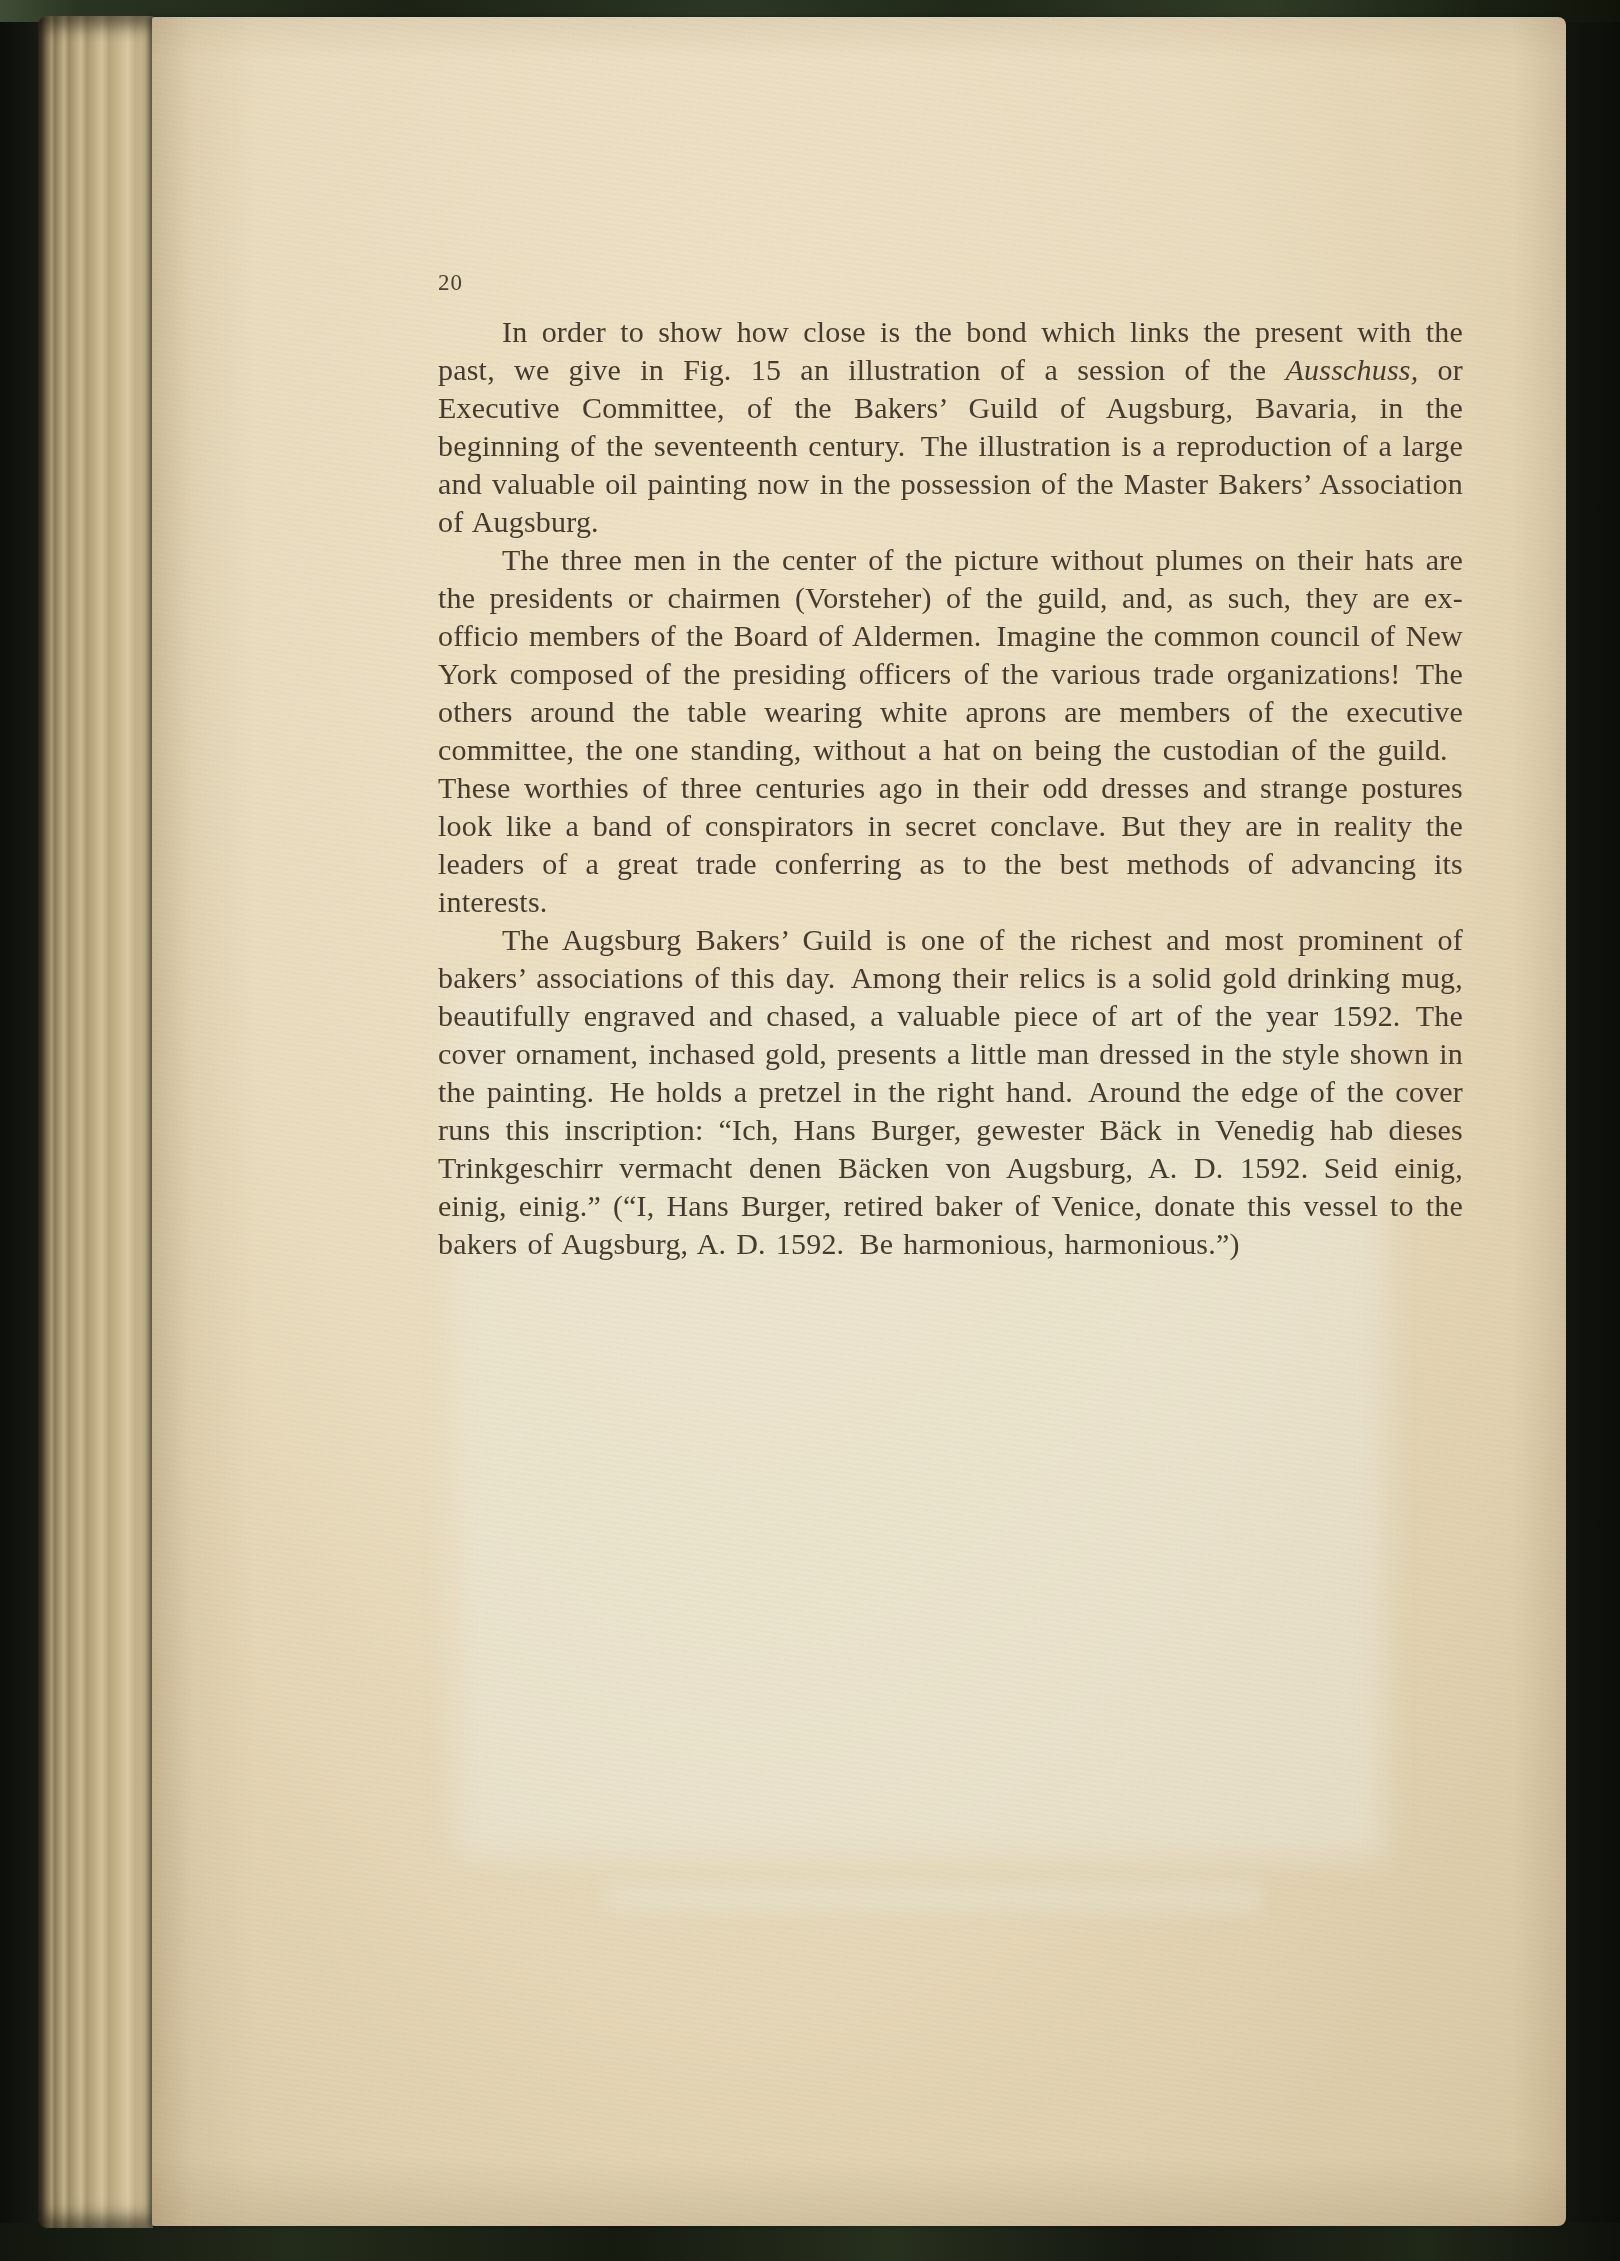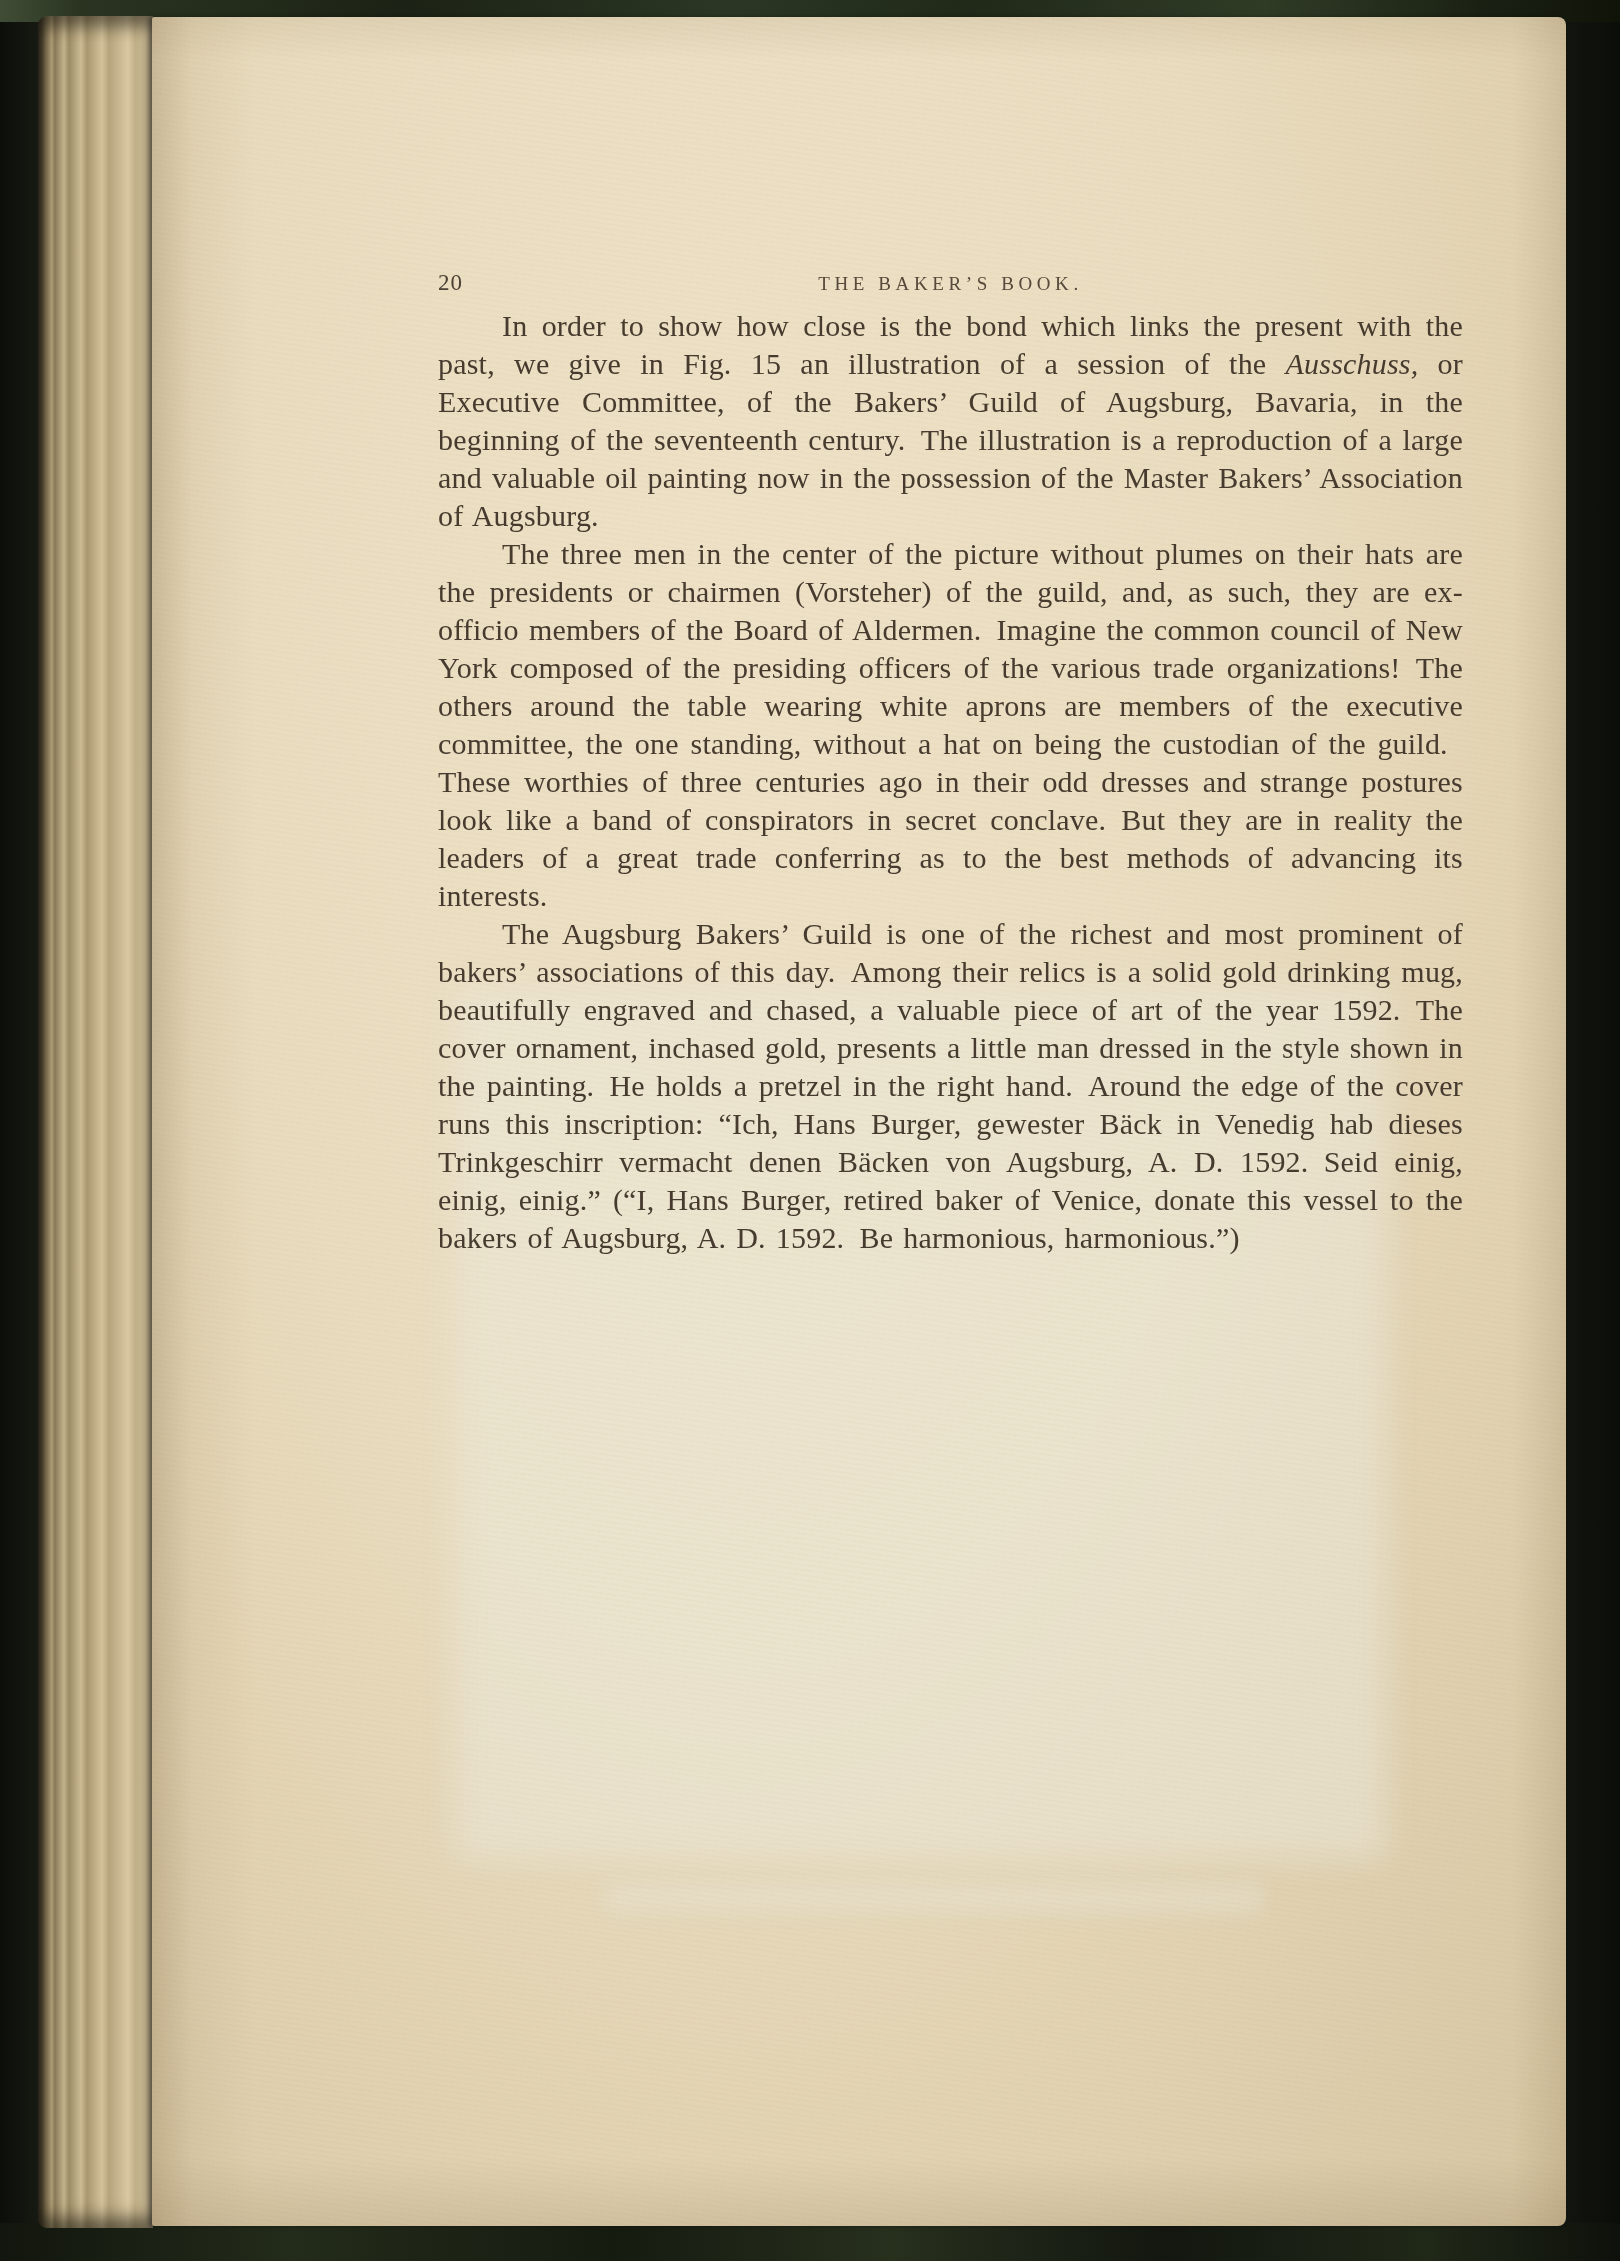--- a/index.html
+++ b/index.html
@@ -66,21 +66,21 @@
     background-image:
       repeating-linear-gradient(8deg, rgba(130,100,60,.018) 0 1.7px, rgba(0,0,0,0) 1.7px 5.1px),
       repeating-linear-gradient(98deg, rgba(255,252,240,.02) 0 1.1px, rgba(0,0,0,0) 1.1px 3.4px);
   }
 
   
   .text-block {
     position:absolute; left:286px; top:253px; width:1025px;
     color:var(--ink,#463b2e);
   }
-  .page-header { position:relative; height:29px; margin-bottom:8px;font-family:Liberation Serif, serif; }
+  .page-header { position:relative; height:29px; margin-bottom:14px;font-family:Liberation Serif, serif; }
   .page-number {
     position:absolute; left:0; top:0;
     font-size:23px; letter-spacing:1.1px; color:#4c4134;
   }
   .running-title {
     display:block; text-align:center;
     font-size:19px; letter-spacing:4.6px; color:#57493b; padding-top:3.4px;
   }
   .para {
     font-size:30px; line-height:38px;
@@ -103,21 +103,20 @@
 
   <div class="page">
     <div class="showthrough"></div>
     <div class="showthrough-caption"></div>
     <div class="grain"></div>
 
     <div class="text-block">
 
       <div class="page-header">
         <span class="page-number">20</span>
-        <span class="running-title">THE BAKER’S BOOK.</span>
       </div>
 
       <p class="para"><span>In order to show how close is the bond which links the present with the past, we give in Fig. 15 an illustration of a session of the </span><em class="it">Ausschuss,</em><span> or Executive Committee, of the Bakers’ Guild of Augsburg, Bavaria, in the beginning of the seventeenth century. The illustration is a reproduction of a large and valuable oil painting now in the possession of the Master Bakers’ Association of Augsburg.</span></p>
 
       <p class="para">The three men in the center of the picture without plumes on their hats are the presidents or chairmen (Vorsteher) of the guild, and, as such, they are ex-officio members of the Board of Aldermen. Imagine the common council of New York composed of the presiding officers of the various trade organizations! The others around the table wearing white aprons are members of the executive committee, the one standing, without a hat on being the custodian of the guild. These worthies of three centuries ago in their odd dresses and strange postures look like a band of conspirators in secret conclave. But they are in reality the leaders of a great trade conferring as to the best methods of advancing its interests.</p>
 
       <p class="para">The Augsburg Bakers’ Guild is one of the richest and most prominent of bakers’ associations of this day. Among their relics is a solid gold drinking mug, beautifully engraved and chased, a valuable piece of art of the year 1592. The cover ornament, inchased gold, presents a little man dressed in the style shown in the painting. He holds a pretzel in the right hand. Around the edge of the cover runs this inscription: “Ich, Hans Burger, gewester Bäck in Venedig hab dieses Trinkgeschirr vermacht denen Bäcken von Augsburg, A. D. 1592. Seid einig, einig, einig.” (“I, Hans Burger, retired baker of Venice, donate this vessel to the bakers of Augsburg, A. D. 1592. Be harmonious, harmonious.”)</p>
 
     </div>
   </div>

